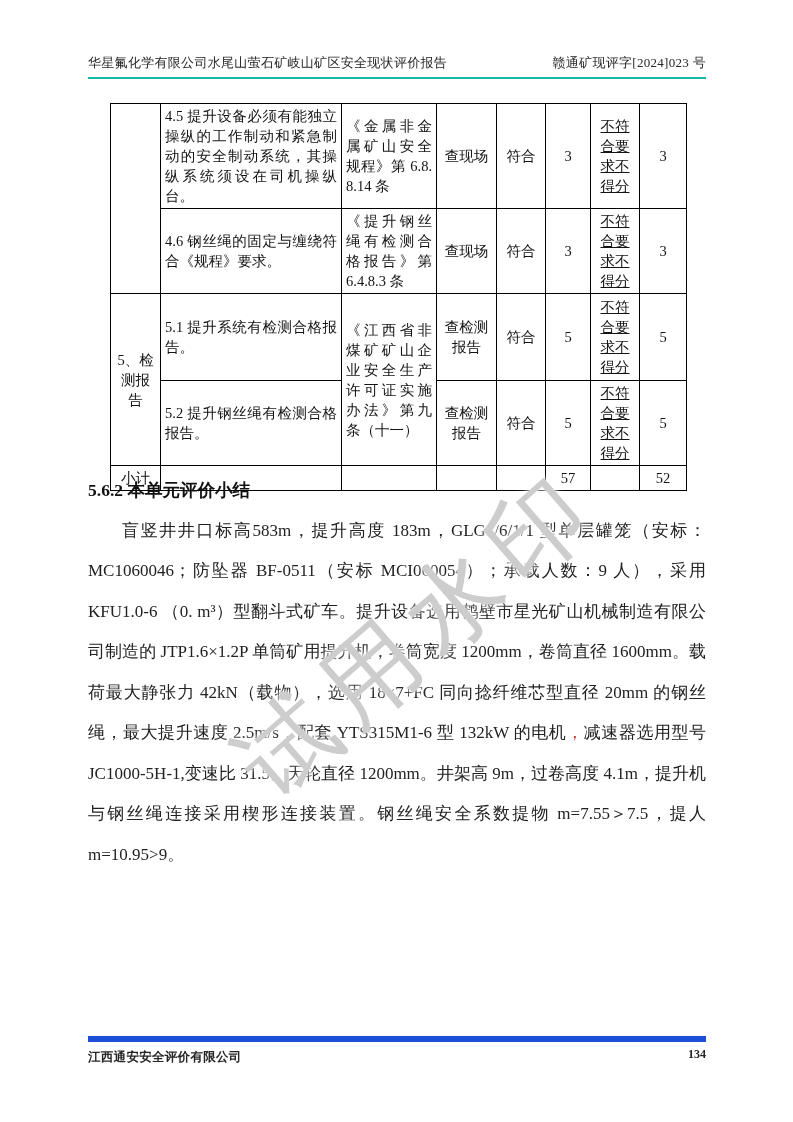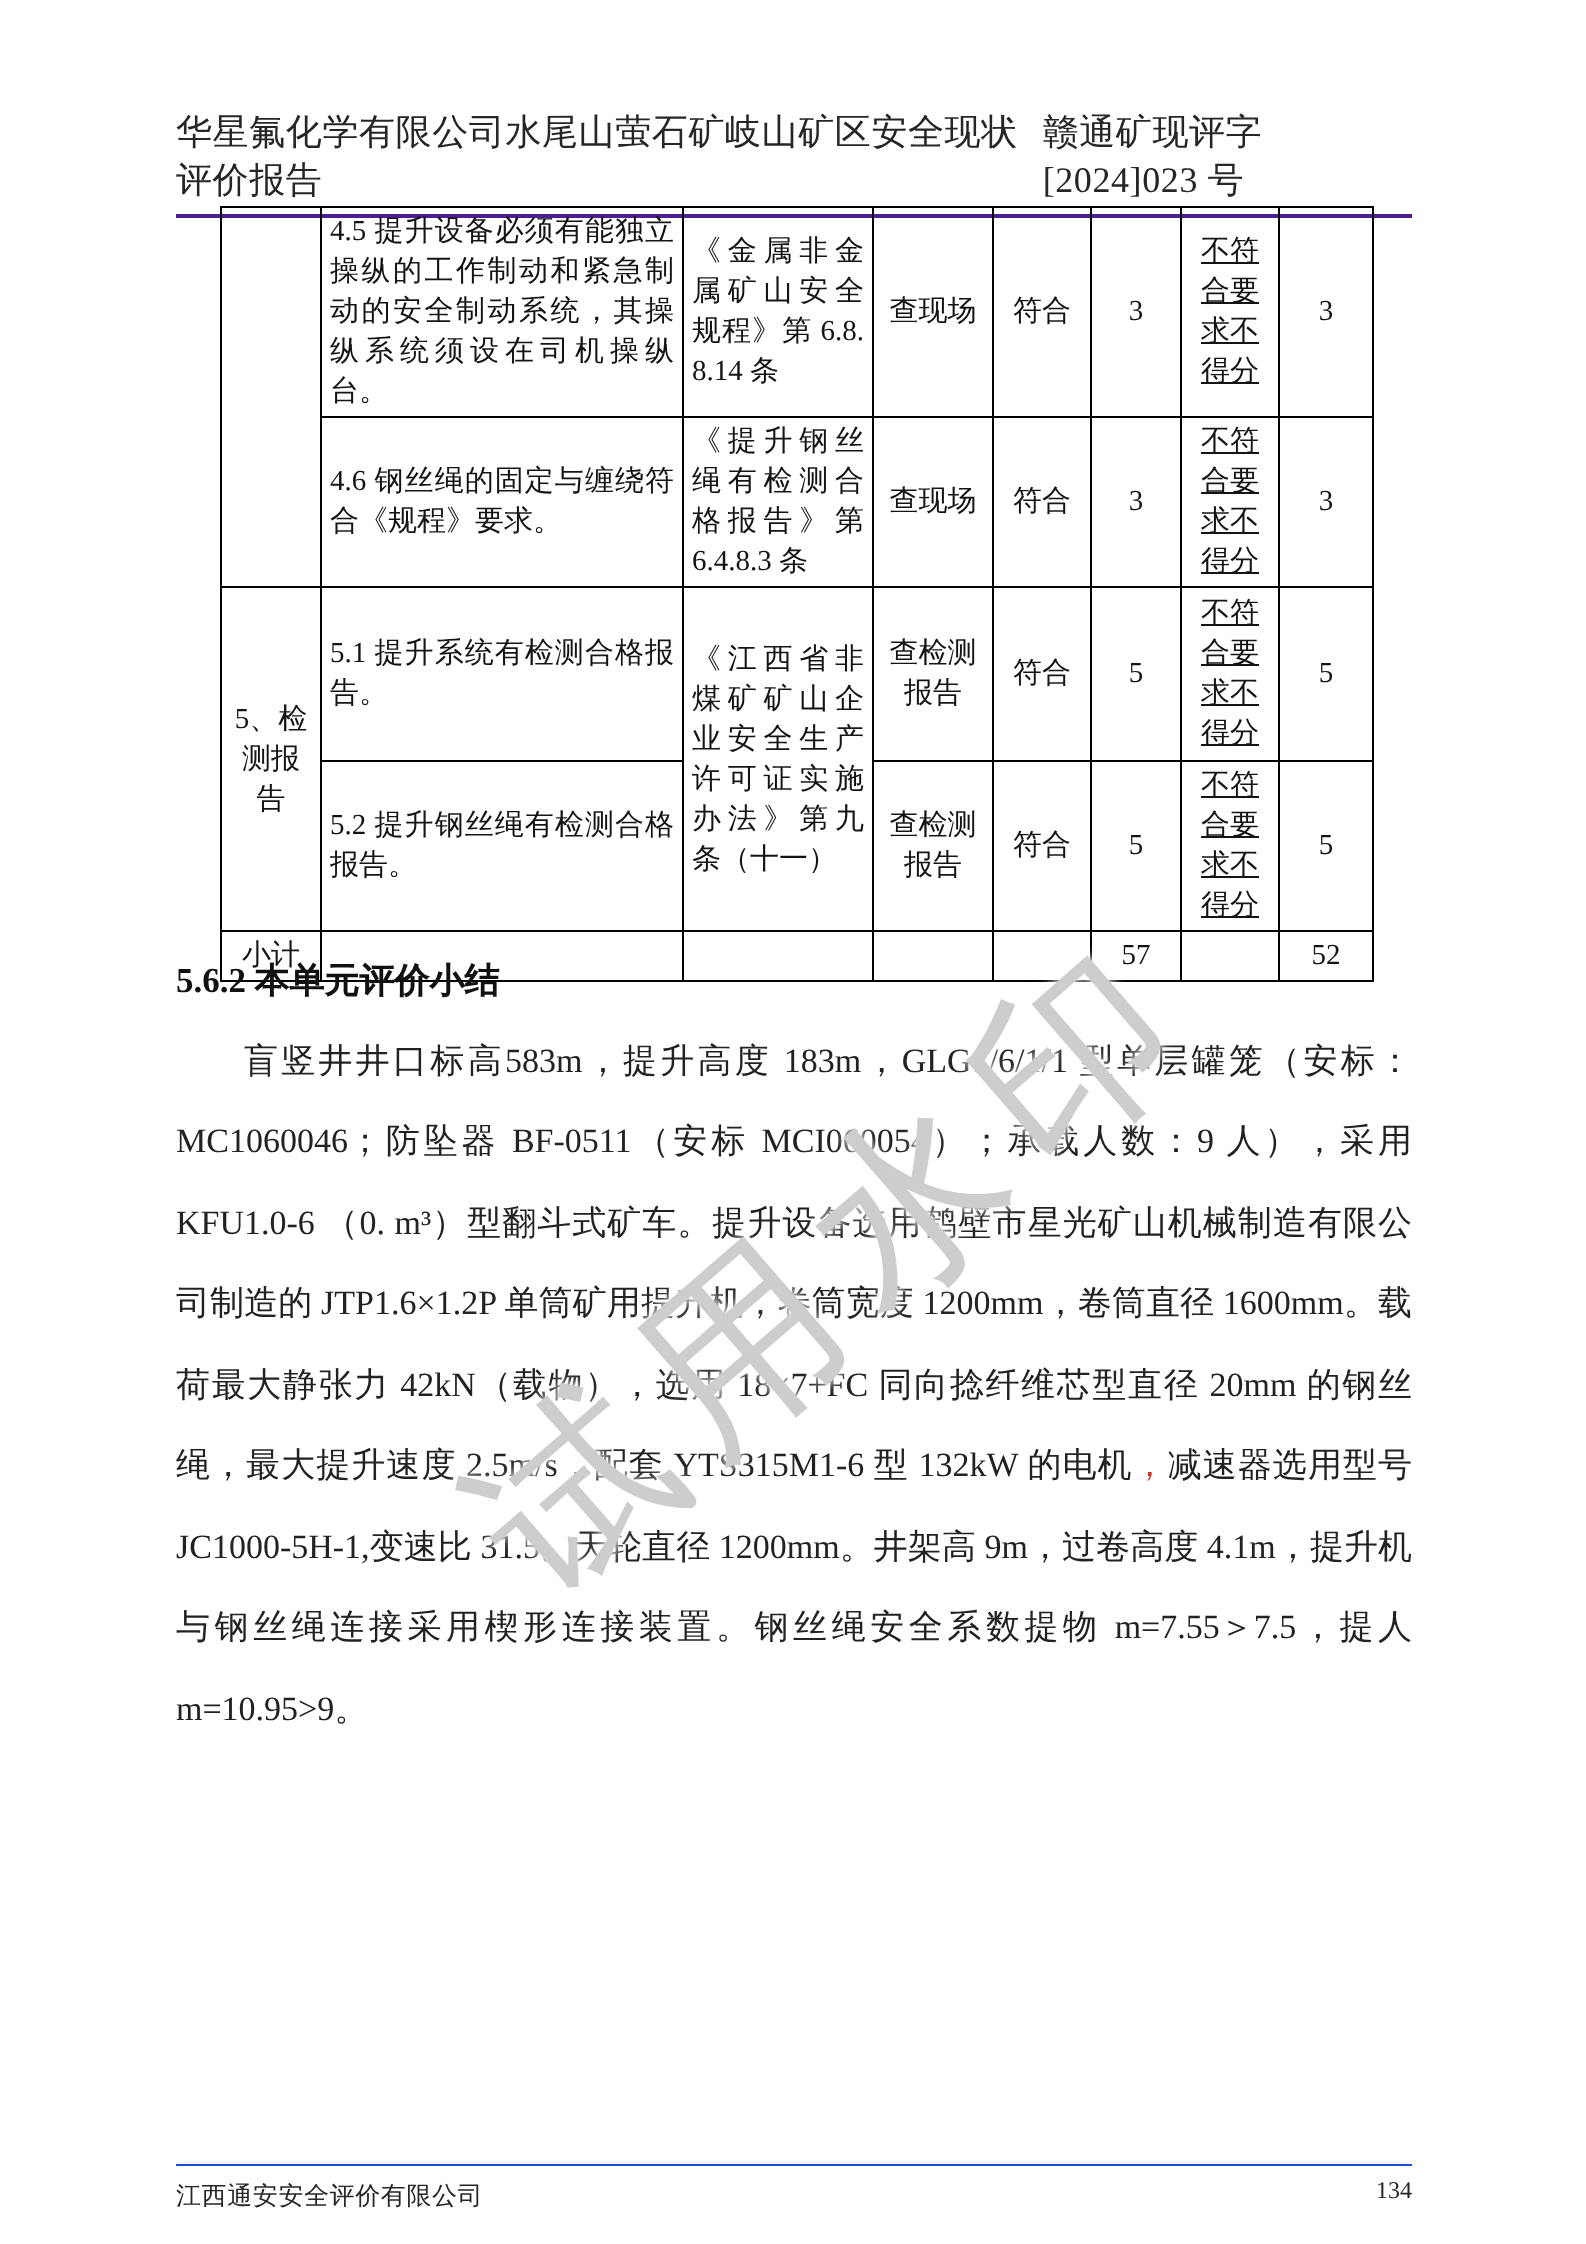--- a/index.html
+++ b/index.html
@@ -3,23 +3,23 @@
 <meta charset="utf-8">
 <style>
   html,body{margin:0;padding:0;}
   body{
     width:793px;height:1122px;background:#ffffff;position:relative;overflow:hidden;
     font-family:"Liberation Serif","DejaVu Serif",serif;color:#1e1e1e;
   }
   
   .hdr{
     position:absolute;left:88px;top:54px;width:618px;
-    border-bottom:2px solid #4c1d95;padding-bottom:5px;
-    font-size:18px;display:flex;justify-content:space-between;align-items:flex-end;
-    letter-spacing:.3px;color:#262626;
+    border-bottom:2px solid #14b8a6;padding-bottom:5px;
+    font-size:13px;display:flex;justify-content:space-between;align-items:flex-end;
+    letter-spacing:.3px;color:#262626;text-align:right;
   }
   
   .check-table{
     position:absolute;left:110px;top:103px;width:576px;
     border-collapse:collapse;table-layout:fixed;
     font-size:14.5px;color:#141414;
   }
   .check-table td{
     border:1px solid #000;vertical-align:middle;line-height:20px;
     padding:2px 4px;word-break:break-all;
@@ -43,22 +43,22 @@
   .watermark{
     position:absolute;left:210px;top:730px;
     transform:rotate(-41deg);transform-origin:0 0;
     font-size:96px;letter-spacing:14px;white-space:nowrap;
     color:#cdcdcd;z-index:6;pointer-events:none;
     font-family:"Liberation Sans","DejaVu Sans",sans-serif;
     text-shadow:0 0 4px rgba(255,255,255,.85),0 0 8px rgba(255,255,255,.7);
   }
   
   .ftr{
-    position:absolute;left:88px;top:1082px;width:618px;height:30px;
-    border-top:1px solid #1d4ed8;font-size:12.5px;color:#262626;
+    position:absolute;left:88px;top:1036px;width:618px;height:30px;
+    border-top:6px solid #1d4ed8;font-size:12.5px;color:#262626;font-weight:bold;
   }
   .ftr-left{position:absolute;left:0;top:7px;letter-spacing:.3px;}
   .ftr-center{position:absolute;left:0;right:0;top:5px;text-align:right;font-size:12px;}
 </style>
 </head>
 <body>
 
 <div class="page">
 
   <div class="hdr">

